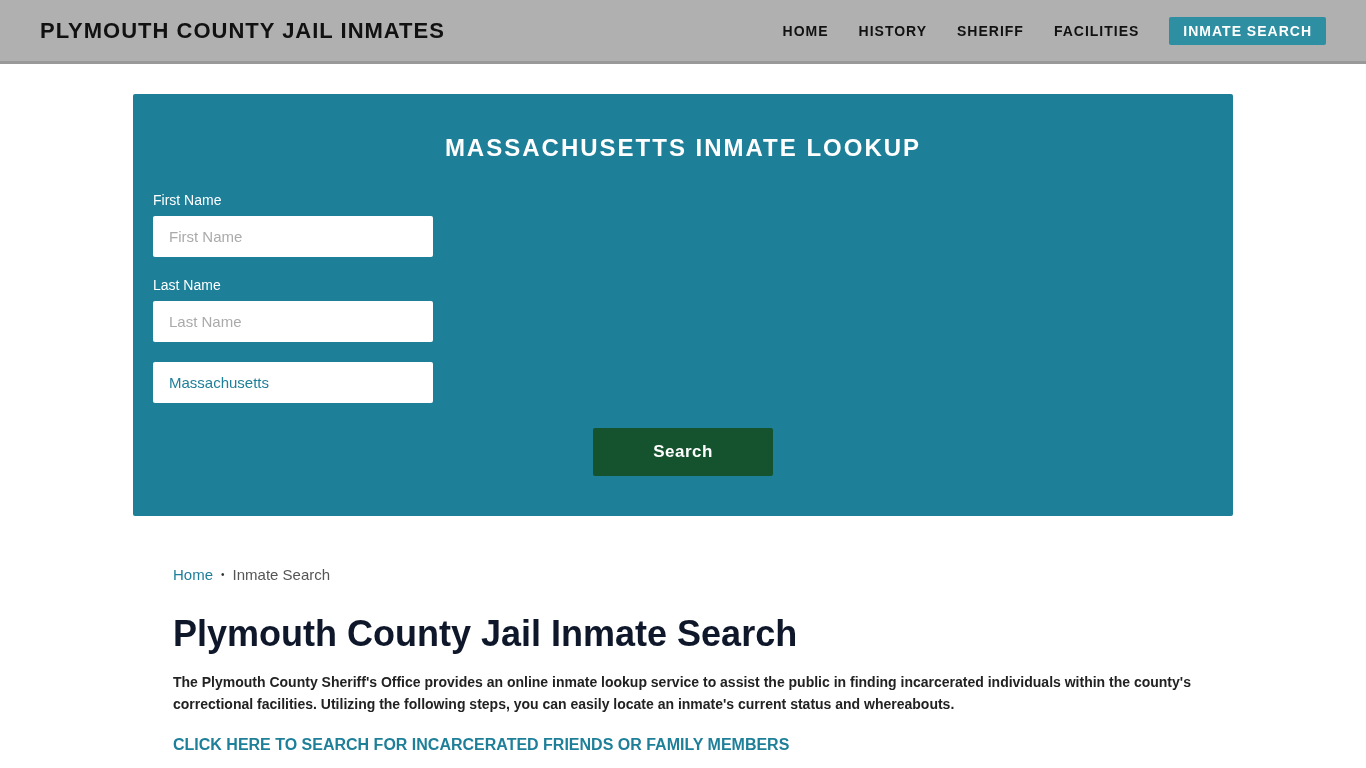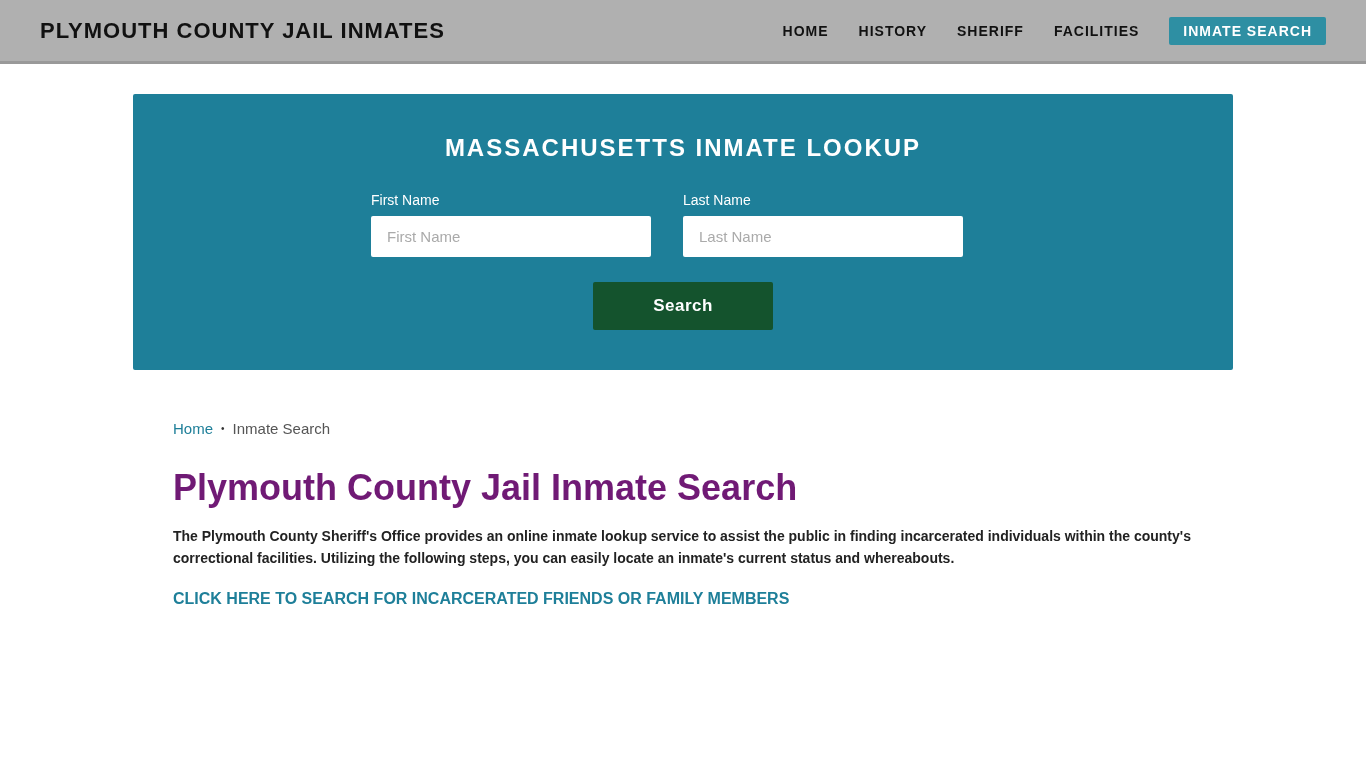--- a/index.html
+++ b/index.html
@@ -70,23 +70,24 @@
       color: #fff;
       font-size: 24px;
       font-weight: 700;
       letter-spacing: 2px;
       text-transform: uppercase;
       margin-bottom: 30px;
     }
 
     .search-fields {
       display: flex;
-      gap: 32px;
+      gap: 20px;
       justify-content: center;
       margin-bottom: 25px;
+      flex-direction: column;
     }
 
     .field-group {
       display: flex;
       flex-direction: column;
       gap: 8px;
     }
 
     .field-label {
       color: #fff;
@@ -160,21 +161,21 @@
     
     .main-content {
       max-width: 1100px;
       margin: 0 auto;
       padding: 10px 40px 40px;
     }
 
     .page-heading {
       font-size: 36px;
       font-weight: 700;
-      color: #701a75;
+      color: #0f172a;
       margin-bottom: 16px;
     }
 
     .info-line-1 {
       font-size: 14px;
       font-weight: 700;
       color: #222;
       margin-bottom: 16px;
     }
 
@@ -214,20 +215,21 @@
   <div class="search-fields">
     <div class="field-group">
       <label class="field-label">First Name</label>
       <input class="field-input" type="text" placeholder="First Name" style="">
     </div>
     <div class="field-group">
       <label class="field-label">Last Name</label>
       <input class="field-input" type="text" placeholder="Last Name" style="">
     </div>
     <div class="field-group">
+      <input class="field-input state-field" type="text" value="Massachusetts" style="">
     </div>
   </div>
   <div class="search-btn-wrap">
     <button class="search-btn">Search</button>
   </div>
 </div>
 
 <div class="breadcrumb">
   <a class="breadcrumb-home">Home</a>
   <span class="breadcrumb-sep">•</span>

